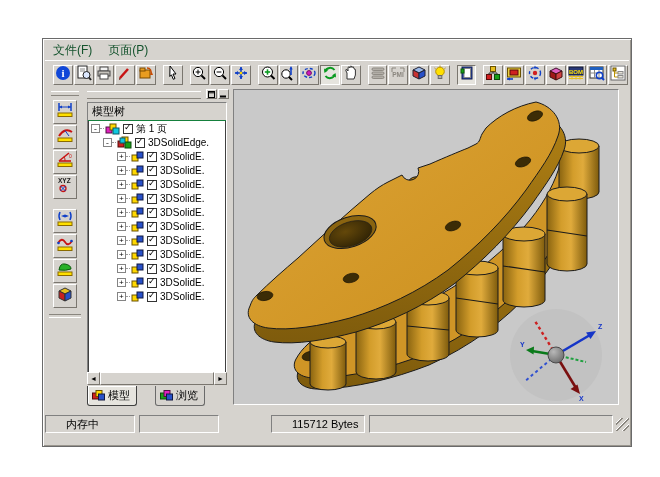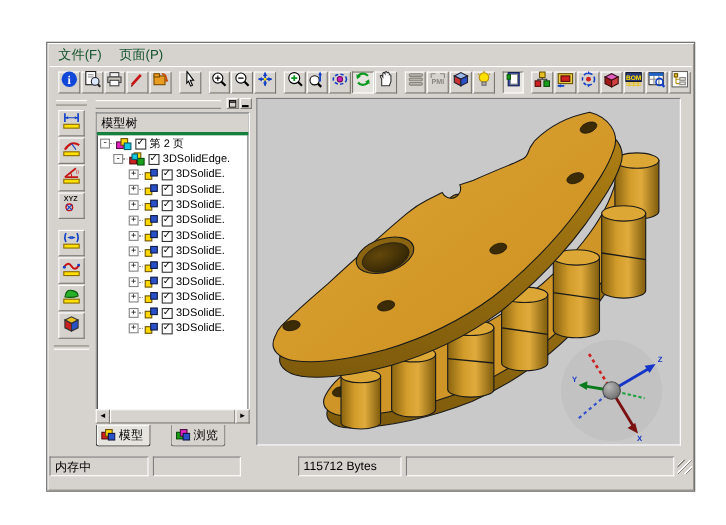--- a/index.html
+++ b/index.html
@@ -18,41 +18,41 @@
   .lgrip{margin:2px 6px 4px 6px;height:3px;border-top:1px solid #fff;border-bottom:1px solid #8a867f;}
   .lbtn{width:24px;height:24px;margin:1px auto;background:#d6d3ce;border:1px solid;border-color:#ffffff #7a766f #7a766f #ffffff;display:flex;align-items:center;justify-content:center;box-sizing:border-box;}
   .lgap{height:8px;}
   .lsep{margin:6px 4px;height:2px;border-top:1px solid #8a867f;border-bottom:1px solid #fff;}
   
   .treepanel{position:absolute;left:42px;top:50px;width:146px;height:320px;}
   .pgrip{position:absolute;left:2px;top:2px;right:30px;height:6px;border-top:1px solid #fff;border-bottom:1px solid #8a867f;}
   .pbtns{position:absolute;right:2px;top:0px;display:flex;}
   .pbtn{width:11px;height:10px;margin-left:1px;background:#d6d3ce;border:1px solid;border-color:#ffffff #7a766f #7a766f #ffffff;display:flex;align-items:center;justify-content:center;font-size:7px;line-height:7px;box-sizing:border-box;}
   .treebox{position:absolute;left:2px;top:13px;width:140px;height:281px;background:#ffffff;border:1px solid;border-color:#808080 #ffffff #ffffff #808080;box-shadow:0 0 0 1px #404040 inset;box-sizing:border-box;overflow:hidden;}
-  .treehdr{height:17px;background:#d6d3ce;border-bottom:3px solid #15803d;font-size:11px;display:flex;align-items:center;padding-left:4px;color:#000;}
+  .treehdr{height:17px;background:#d6d3ce;border-bottom:1px solid #15803d;font-size:11px;display:flex;align-items:center;padding-left:4px;color:#000;}
   .trow{height:13px;display:flex;align-items:center;font-size:10px;white-space:nowrap;color:#000;margin-top:1px;}
   .lvl0{padding-left:3px;} .lvl1{padding-left:15px;} .lvl2{padding-left:29px;}
   .exp{width:9px;height:9px;border:1px solid #848484;background:#fff;font-size:8px;line-height:7px;text-align:center;box-sizing:border-box;font-family:"Liberation Mono","DejaVu Sans Mono",monospace;color:#000;flex:0 0 auto;}
   .dot{width:4px;border-top:1px dotted #9a9a9a;flex:0 0 auto;}
   .ticon{margin:0 1px;flex:0 0 auto;display:flex;}
   .chk{width:10px;height:10px;border:1px solid #333;background:#fff;margin:0 2px;position:relative;flex:0 0 auto;box-sizing:border-box;}
   .chk::after{content:"✓";position:absolute;left:0px;top:-3px;font-size:9px;font-weight:bold;color:#000;}
   .tlabel{padding-left:1px;}
   .hscroll{position:absolute;left:2px;bottom:24px;width:140px;height:13px;background:#e8e6e1;display:flex;}
   .sbtn{width:13px;height:13px;background:#d6d3ce;border:1px solid;border-color:#ffffff #7a766f #7a766f #ffffff;display:flex;align-items:center;justify-content:center;font-size:7px;box-sizing:border-box;color:#000;}
   .sthumb{flex:1;background:#d6d3ce;border:1px solid;border-color:#ffffff #7a766f #7a766f #ffffff;box-sizing:border-box;margin-right:13px;}
   .tabs{position:absolute;left:2px;bottom:3px;height:20px;display:flex;}
   .tab{display:flex;align-items:center;padding:1px 6px 2px 4px;font-size:11px;border:1px solid #6a6a6a;border-top:none;background:#d6d3ce;border-radius:0 0 3px 3px;margin-right:18px;color:#000;}
   .tab.active{background:#e6e4de;border-color:#404040;box-shadow:1px 1px 0 #fff inset;}
   .tab svg{margin-right:3px;}
   
   .viewport{position:absolute;left:190px;top:50px;width:386px;height:316px;background:#c9c9c9;border:1px solid;border-color:#808080 #ffffff #ffffff #808080;box-sizing:border-box;overflow:hidden;}
   
   .statusbar{position:absolute;left:2px;right:2px;top:375px;height:20px;display:flex;align-items:center;font-size:11px;}
-  .scell{height:18px;background:#d6d3ce;border:1px solid;border-color:#808080 #ffffff #ffffff #808080;box-sizing:border-box;display:flex;align-items:center;padding-left:4px;margin-right:4px;color:#000;}
+  .scell{height:18px;background:#d6d3ce;border:1px solid;border-color:#808080 #ffffff #ffffff #808080;box-sizing:border-box;display:flex;align-items:center;padding-left:20px;margin-right:4px;color:#000;}
   .sgrip{position:absolute;right:0px;top:4px;width:13px;height:13px;background:
     repeating-linear-gradient(135deg,transparent 0 3px,#ffffff 3px 4px,#8a867f 4px 5px);}
 </style>
 </head>
 <body>
 
 <div class="win">
 
   <div class="menubar">
     <span class="menuitem">文件(F)</span>
@@ -367,21 +367,21 @@
         <span class="exp">-</span>
           <span class="dot"></span>
         <span class="ticon">
             <svg width="15" height="12">
               <rect x="1" y="4" width="6" height="6" fill="#e020c0" stroke="#501040"></rect>
               <rect x="5" y="1" width="6" height="6" fill="#ffd800" stroke="#6a5200"></rect>
               <rect x="8" y="5" width="6" height="6" fill="#10c8e0" stroke="#0a5a6a"></rect>
             </svg>
           </span>
         <span class="chk"></span>
-        <span class="tlabel">第 2 页</span>
+        <span class="tlabel">第 1 页</span>
       </div>
 
       <div class="trow lvl1">
         <span class="exp">-</span>
           <span class="dot"></span>
         <span class="ticon">
             <svg width="15" height="13">
               <rect x="1" y="5" width="6" height="6" fill="#d02020" stroke="#500a0a"></rect>
               <rect x="5" y="1" width="6" height="6" fill="#ffd800" stroke="#6a5200"></rect>
               <rect x="8" y="6" width="6" height="6" fill="#18a018" stroke="#0a4a0a"></rect>

